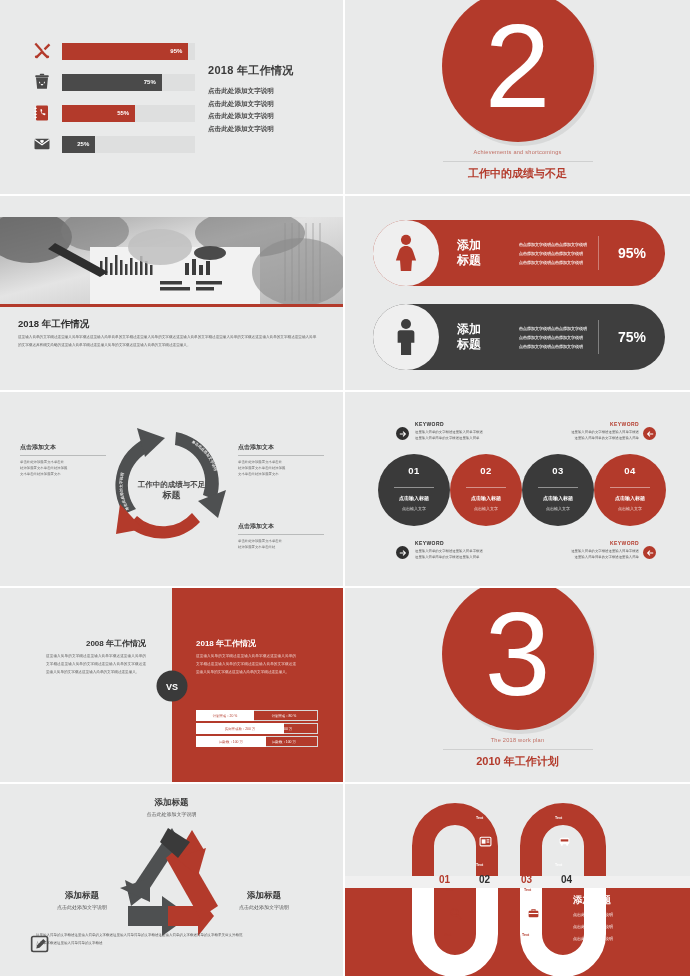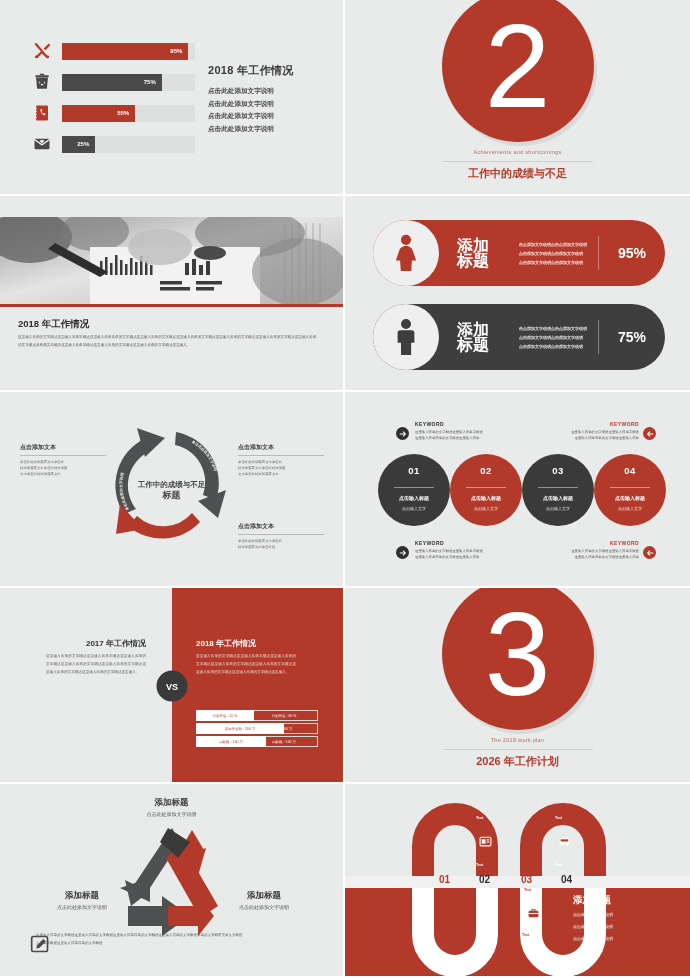--- a/index.html
+++ b/index.html
@@ -49,21 +49,21 @@
 
   
   .s3-photo { position:absolute; left:0; top:21px; width:100%; height:89px; background:#cfcfcf; overflow:hidden; }
   .s3-bar { position:absolute; left:0; width:100%; height:3px; background:#b33a2b; }
   .s3-title { position:absolute; left:18px; top:122px; font-size:9.5px; font-weight:bold; color:#2f2f2f; }
   .s3-body { position:absolute; left:18px; top:138px; width:300px; font-size:3.6px; color:#555; line-height:7.6px; }
 
   
   .pill { position:absolute; left:28px; width:292px; height:66px; border-radius:33px; display:flex; align-items:center; }
   .pill-ico { width:66px; height:66px; border-radius:50%; background:#efefef; display:flex; align-items:center; justify-content:center; flex:0 0 66px; }
-  .pill-head { font-size:16px; font-weight:bold; color:#fff; line-height:15px; margin-left:18px; width:44px; }
+  .pill-head { font-size:12px; font-weight:bold; color:#fff; line-height:15px; margin-left:18px; width:44px; }
   .pill-desc { margin-left:18px; font-size:4px; color:rgba(255,255,255,.88); line-height:9px; font-weight:bold; flex:1;}
   .pill-sep { width:1px; height:34px; background:rgba(255,255,255,.35); margin-left:4px;}
   .pill-pct { width:66px; text-align:center; font-size:14px; font-weight:bold; color:#fff; }
 
   
   .s5-lbl { position:absolute; width:86px; }
   .s5-lbl h4 { font-size:6px; color:#3c3c3c; font-weight:bold; padding-bottom:2.5px; border-bottom:1px solid #b9bbbb; margin-bottom:3.5px;}
   .s5-lbl p { font-size:3.4px; color:#6a6a6a; line-height:6px; }
   .s5-center { position:absolute; left:50%; top:88px; transform:translateX(-50%); text-align:center; width:90px;}
   .s5-center .a { font-size:7.5px; font-weight:bold; color:#4a4a4a; line-height:10px;}
@@ -412,21 +412,21 @@
     <div class="kw" style="left:190px;top:148px;text-align:right;">
       <h5 style="color:#b33a2b">KEYWORD</h5>
       <p style="white-space:pre-line">这里输入简单的文字概述这里输入简单字概述
 这里输入简单简单的文字概述这里输入简单</p>
     </div>
   </div>
 
   <div class="slide">
     <div class="s7-left"></div>
     <div class="s7-right"></div>
-    <div class="s7-h-l">2017 年工作情况</div>
+    <div class="s7-h-l">2008 年工作情况</div>
     <div class="s7-p-l">这里输入简单的文字概述这里输入简单字概述这里输入简单的文字概述这里输入简单的文字概述这里输入简单的文字概述这里输入简单的文字概述这里输入简单的文字概述这里输入。</div>
     <div class="s7-bar-l" style="top:122px;width:68px;right:25px;">
         <span>计划完成：80 %</span>
       </div>
     <div class="s7-bar-l" style="top:135px;width:82px;right:25px;">
         <span>实际完成额：100 万</span>
       </div>
     <div class="s7-bar-l" style="top:148px;width:68px;right:25px;">
         <span>回款数：100 万</span>
       </div>
@@ -443,21 +443,21 @@
       </div>
     <div class="s7-vs">VS</div>
   </div>
 
   <div class="slide col2">
     <div class="sec-circle" style="top:-10px;background:#b33a2b;">
       <span class="sec-num">3</span>
     </div>
     <div class="sec-en" style="top:149px;color:#c06e63;">The 2018 work plan</div>
     <div class="sec-rule" style="left:98px;width:150px;top:161px;"></div>
-    <div class="sec-cn" style="top:166px;color:#b33a2b;">2026 年工作计划</div>
+    <div class="sec-cn" style="top:166px;color:#b33a2b;">2010 年工作计划</div>
   </div>
 
   <div class="slide">
     <div style="position:absolute;left:0;right:0;top:13px;text-align:center;">
       <div class="s9-h">添加标题</div>
       <div class="s9-s">点击此处添加文字说明</div>
     </div>
     <svg width="345" height="196" viewBox="0 0 345 196" style="position:absolute;left:0;top:0;">
 
       <g fill="#4e5051">

